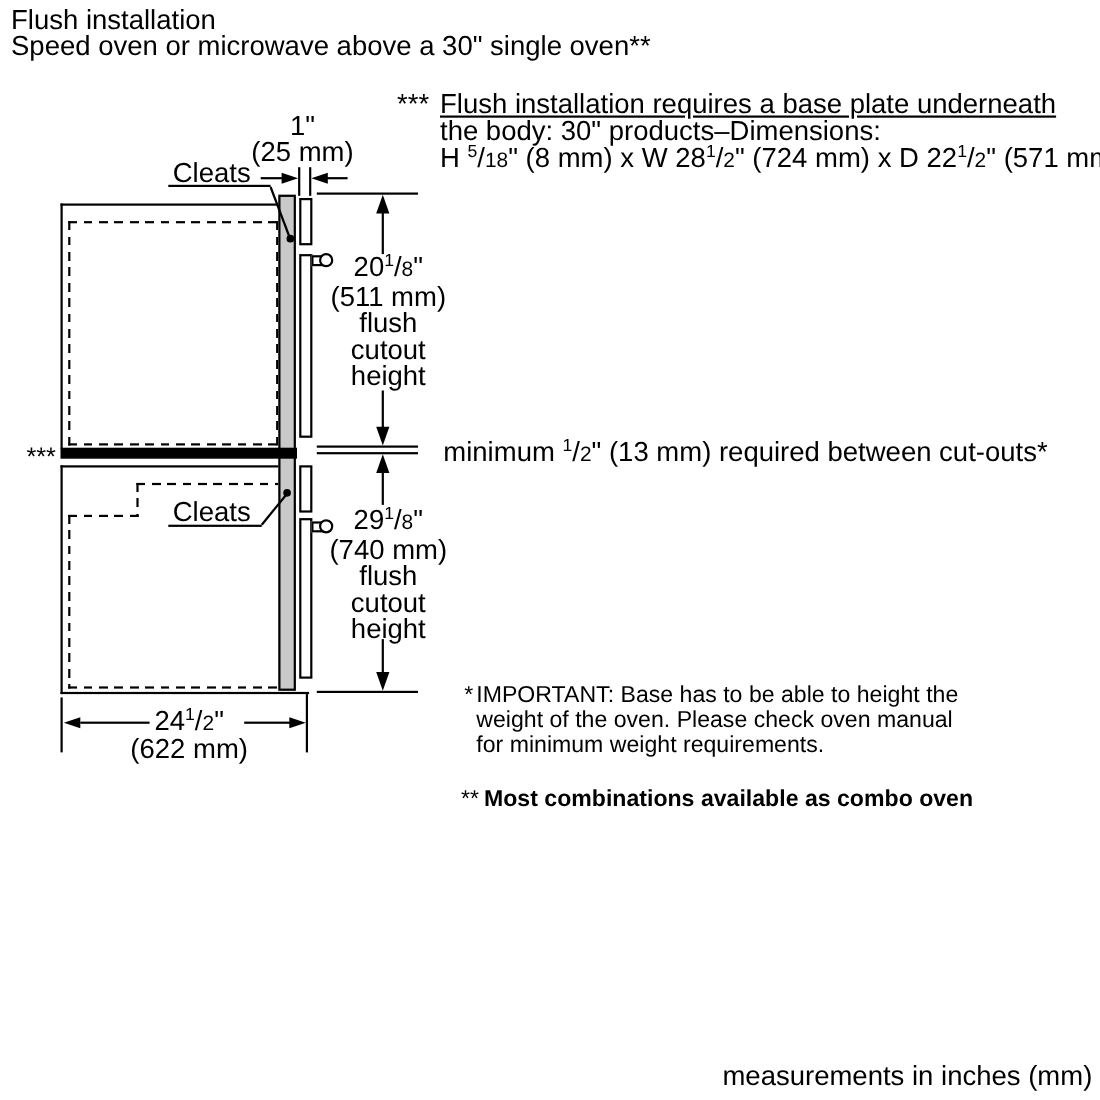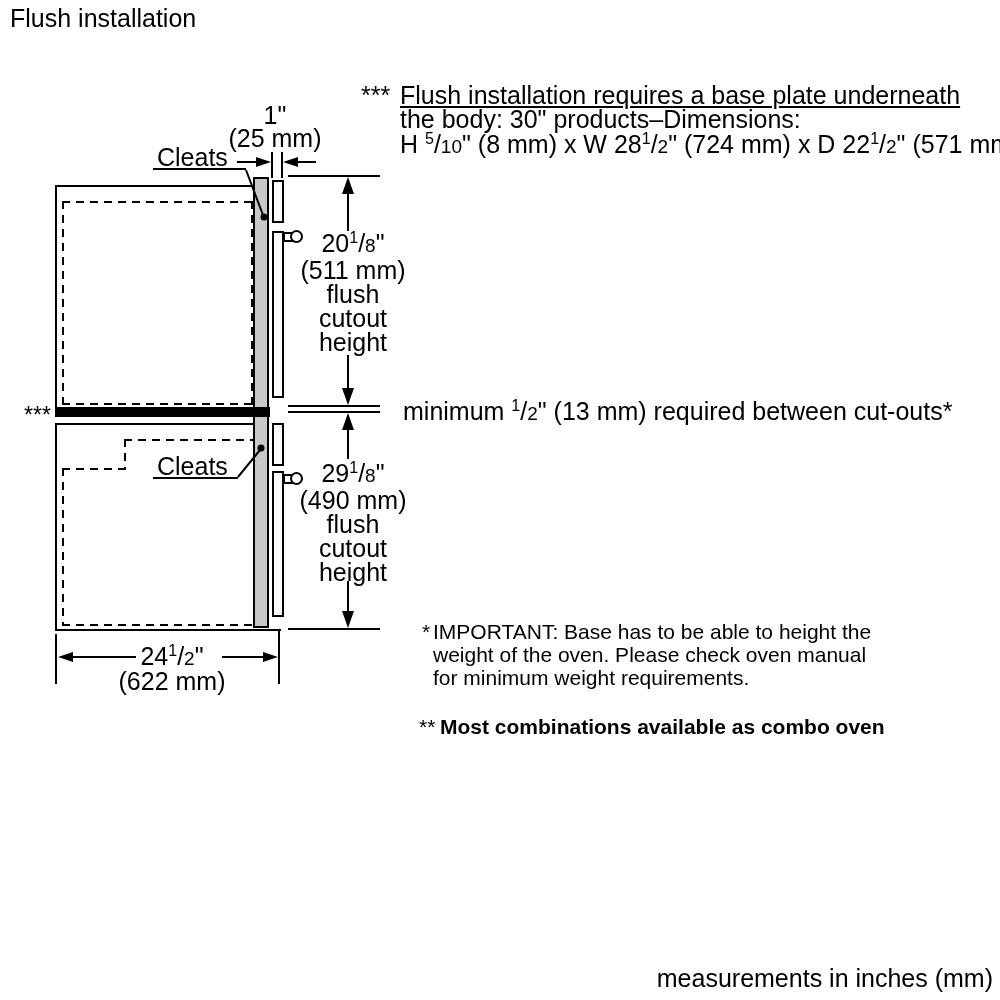--- a/index.html
+++ b/index.html
@@ -22,25 +22,26 @@
   sup{font-size:0.64em;vertical-align:super;line-height:0;}
   .den{font-size:0.76em;}
   svg{position:absolute;left:0;top:0;pointer-events:none;}
 </style>
 </head>
 <body>
 
 <div class="page">
 
   <div class="t" style="left:10px;top:6px;">Flush installation</div>
+  <div class="t" style="left:10px;top:30px;">Speed oven or microwave above a 30" single oven**</div>
 
   <div class="t" style="left:361px;top:83px;">***</div>
   <div class="t" style="left:400px;top:83px;text-decoration:underline;">Flush installation requires a base plate underneath</div>
   <div class="t" style="left:400px;top:107px;">the body: 30" products–Dimensions:</div>
-  <div class="t" style="left:400px;top:132px;">H <sup>5</sup>/<span class="den">10</span>" (8 mm) x W 28<sup>1</sup>/<span class="den">2</span>" (724 mm) x D 22<sup>1</sup>/<span class="den">2</span>" (571 mm)</div>
+  <div class="t" style="left:400px;top:132px;">H <sup>5</sup>/<span class="den">18</span>" (8 mm) x W 28<sup>1</sup>/<span class="den">2</span>" (724 mm) x D 22<sup>1</sup>/<span class="den">2</span>" (571 mm)</div>
 
   <div class="ln" style="left:55px;top:185px;width:200px;height:2px;"></div>
   <div class="ln" style="left:55px;top:185px;width:2px;height:223px;"></div>
 
   <div class="dh" style="left:62px;top:201px;width:191px;"></div>
   <div class="dh" style="left:62px;top:403px;width:191px;"></div>
   <div class="dv" style="left:62px;top:201px;height:204px;"></div>
   <div class="dv" style="left:251px;top:201px;height:204px;"></div>
 
   <div class="ln" style="left:55px;top:423px;width:200px;height:2px;"></div>
@@ -99,21 +100,21 @@
   <div class="ah down" style="left:342px;top:388px;"></div>
 
   <div class="ln" style="left:288px;top:405px;width:92px;height:2px;"></div>
   <div class="ln" style="left:288px;top:411px;width:92px;height:2px;"></div>
   <div class="t" style="left:403px;top:399px;">minimum <sup>1</sup>/<span class="den">2</span>" (13 mm) required between cut-outs*</div>
 
   <div class="ah up" style="left:342px;top:413px;"></div>
   <div class="ln" style="left:347px;top:428px;width:2px;height:31px;"></div>
   <div class="t ctr" style="left:293px;top:461px;">
     <div>29<sup>1</sup>/<span class="den">8</span>"</div>
-    <div>(490 mm)</div>
+    <div>(740 mm)</div>
     <div>flush</div>
     <div>cutout</div>
     <div>height</div>
   </div>
   <div class="ln" style="left:347px;top:581px;width:2px;height:32px;"></div>
   <div class="ah down" style="left:342px;top:611px;"></div>
   <div class="ln" style="left:288px;top:628px;width:92px;height:2px;"></div>
 
   <div class="ln" style="left:55px;top:634px;width:2px;height:50px;"></div>
   <div class="ln" style="left:278px;top:631px;width:2px;height:53px;"></div>

